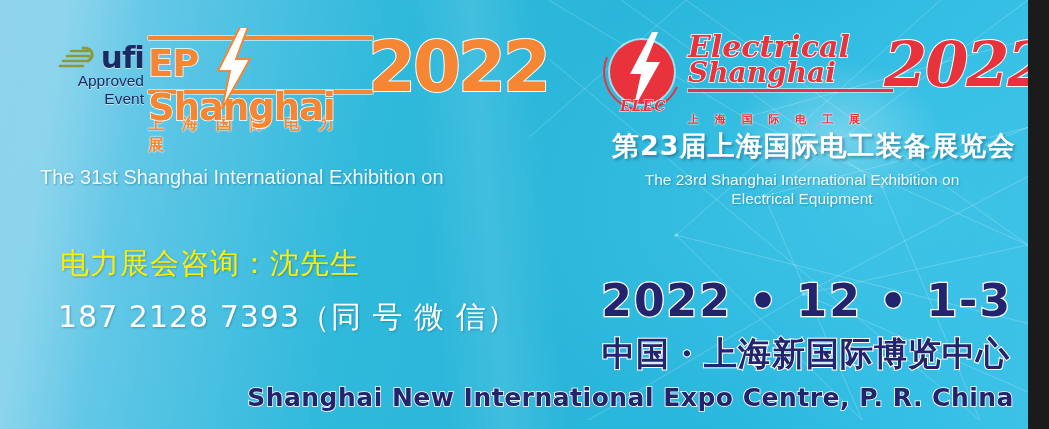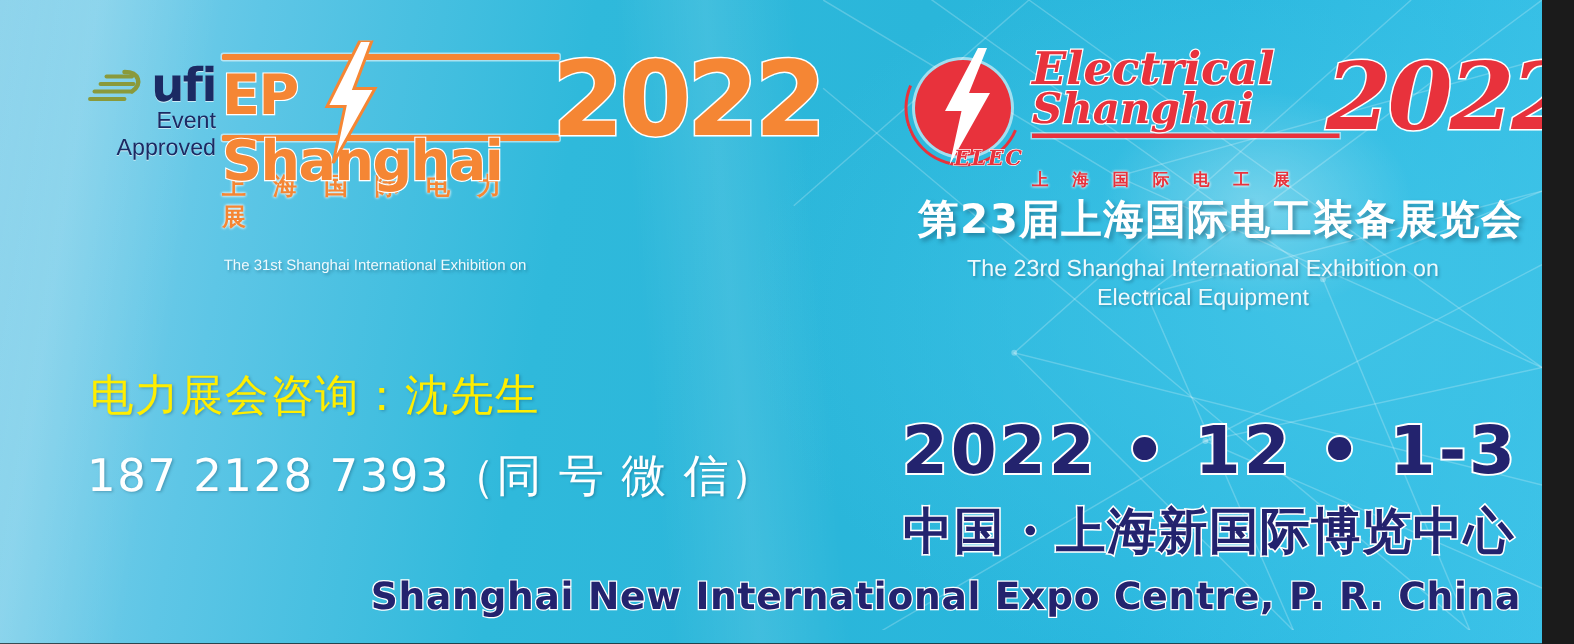--- a/index.html
+++ b/index.html
@@ -72,39 +72,39 @@
   }
 
   
   .cn-title-l{
     position:absolute;left:18px;top:126px;
     font-family:"DejaVu Sans",sans-serif;
     font-size:27px;font-weight:700;color:#ffffff;letter-spacing:1px;
     text-shadow:2px 2px 3px rgba(20,70,95,.45);
   }
   .en-title-l{
-    position:absolute;left:40px;top:168px;width:420px;text-align:center;
-    font-size:10px;color:#eef9fd;line-height:19px;font-weight:400;
+    position:absolute;left:40px;top:168px;width:420px;
+    font-size:20px;color:#eef9fd;line-height:19px;font-weight:400;
     text-shadow:1px 1px 2px rgba(20,70,95,.4);
   }
 
   
   .elec-emblem{position:absolute;left:602px;top:34px;width:82px;height:82px;}
   .elec-circ{
     position:absolute;left:8px;top:6px;width:64px;height:64px;border-radius:50%;
     background:#e8323c;box-shadow:0 0 0 2px rgba(255,255,255,.55);
   }
   .elec-ring{
     position:absolute;left:1px;top:-1px;width:78px;height:78px;border-radius:50%;
     border:2.5px solid #e8323c;border-right-color:transparent;border-top-color:transparent;
     transform:rotate(-22deg);
   }
   .elec-ltg{position:absolute;left:18px;top:-2px;width:48px;height:78px;}
   .elec-word{
-    position:absolute;left:34px;top:64px;
+    position:absolute;left:18px;top:64px;
     font-family:"DejaVu Serif",serif;
     font-size:14px;font-weight:700;font-style:italic;color:#e8323c;
     letter-spacing:1px;
     -webkit-text-stroke:.8px #fff;paint-order:stroke fill;
   }
   .es{position:absolute;left:688px;top:32px;width:205px;}
   .es-l1,.es-l2{
     font-family:"DejaVu Serif",serif;
     font-weight:700;font-style:italic;color:#e8323c;
     line-height:29px;letter-spacing:0px;
@@ -216,22 +216,22 @@
         <g stroke="#8a9a3b" stroke-width="2.6" fill="none" stroke-linecap="round">
           <path d="M3 22 L26 22"></path>
           <path d="M6 17 L30 17"></path>
           <path d="M10 12 L32 12"></path>
           <path d="M14 7 L31 7"></path>
         </g>
         <path d="M26 4 C36 4 38 12 31 17" stroke="#8a9a3b" stroke-width="3" fill="none" stroke-linecap="round"></path>
       </svg>
       <span class="ufi-word">ufi</span>
     </div>
+    <div class="ufi-sub">Approved</div>
     <div class="ufi-sub">Event</div>
-    <div class="ufi-sub">Approved</div>
   </div>
 
   <div class="ep">
     <div class="ep-rule"></div>
     <div class="ep-mid">
       <div class="ep-text">EP Shanghai</div>
       <svg class="ep-ltg" viewBox="0 0 46 82">
         <polygon points="30,0 8,44 20,44 12,82 40,32 26,32 38,0" fill="#ffffff" stroke="#f58634" stroke-width="2"></polygon>
       </svg>
     </div>

